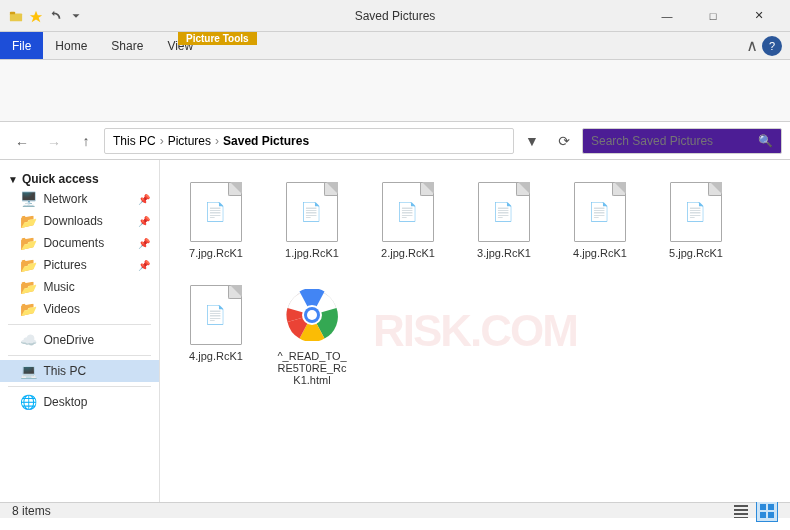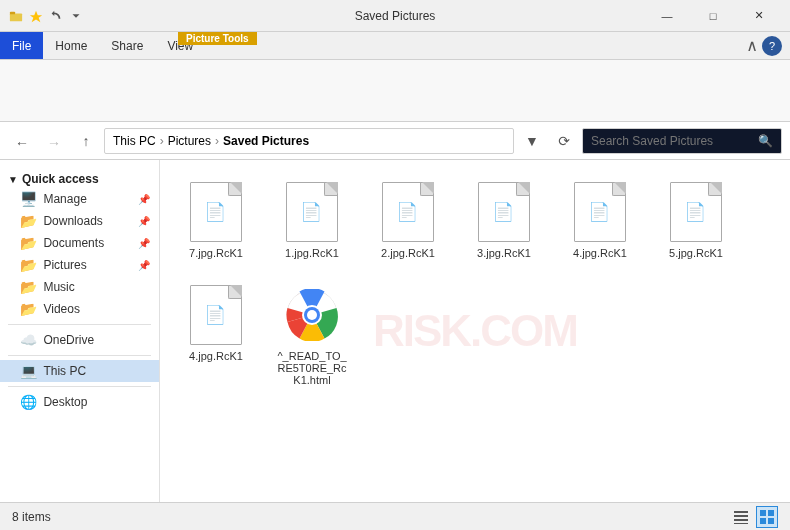--- a/index.html
+++ b/index.html
@@ -118,21 +118,21 @@
       font-size: 12px;
       border-radius: 2px;
       gap: 4px;
     }
     .path-separator { color: #888; }
     .path-item { color: #000; cursor: pointer; }
     .search-box {
       width: 200px;
       height: 26px;
       border: 1px solid #d0d0d0;
-      background: #0f172a;
+      background: #4c1d95;
       display: flex;
       align-items: center;
       padding: 0 8px;
       border-radius: 2px;
       gap: 4px;
     }
     .search-input {
       border: none;
       outline: none;
       width: 100%;
@@ -277,21 +277,21 @@
     }
 
     
     .chrome-icon {
       width: 52px;
       height: 52px;
     }
 
     
     .status-bar {
-      height: 28px;
+      height: 16px;
       background: #f0f0f0;
       border-top: 1px solid #d0d0d0;
       display: flex;
       align-items: center;
       padding: 0 12px;
       font-size: 12px;
       color: #333;
     }
     .status-right {
       margin-left: auto;
@@ -396,21 +396,21 @@
 <div class="main-area">
 
   <div class="sidebar">
 
     <div class="sidebar-section-header">
       <span style="font-size:10px;">▼</span>
       <span>Quick access</span>
     </div>
     <div class="sidebar-item">
       <span class="folder-icon">🖥️</span>
-      <span>Manage</span>
+      <span>Network</span>
       <span class="pin-icon">📌</span>
     </div>
     <div class="sidebar-item">
       <span class="folder-icon" style="color:#d9a000;">📂</span>
       <span>Downloads</span>
       <span class="pin-icon">📌</span>
     </div>
     <div class="sidebar-item">
       <span class="folder-icon" style="color:#d9a000;">📂</span>
       <span>Documents</span>

